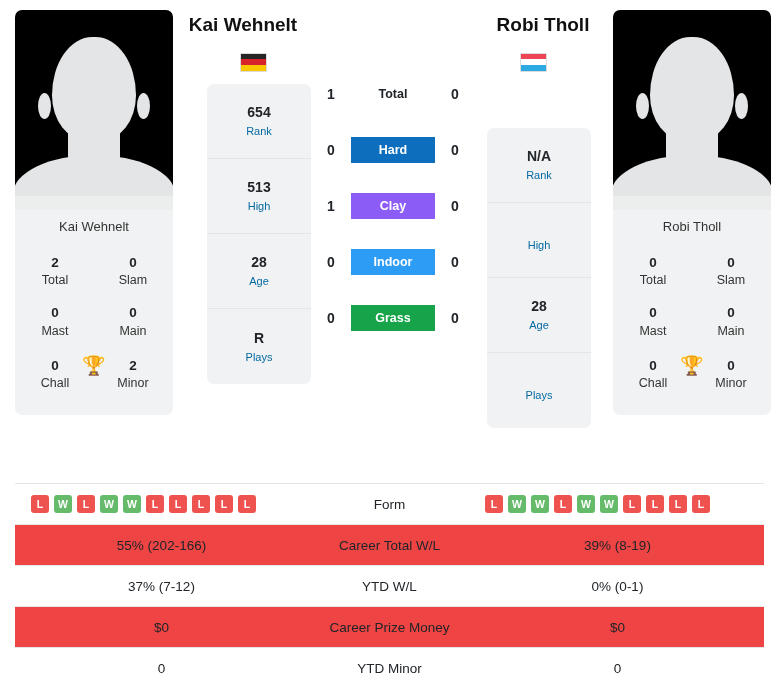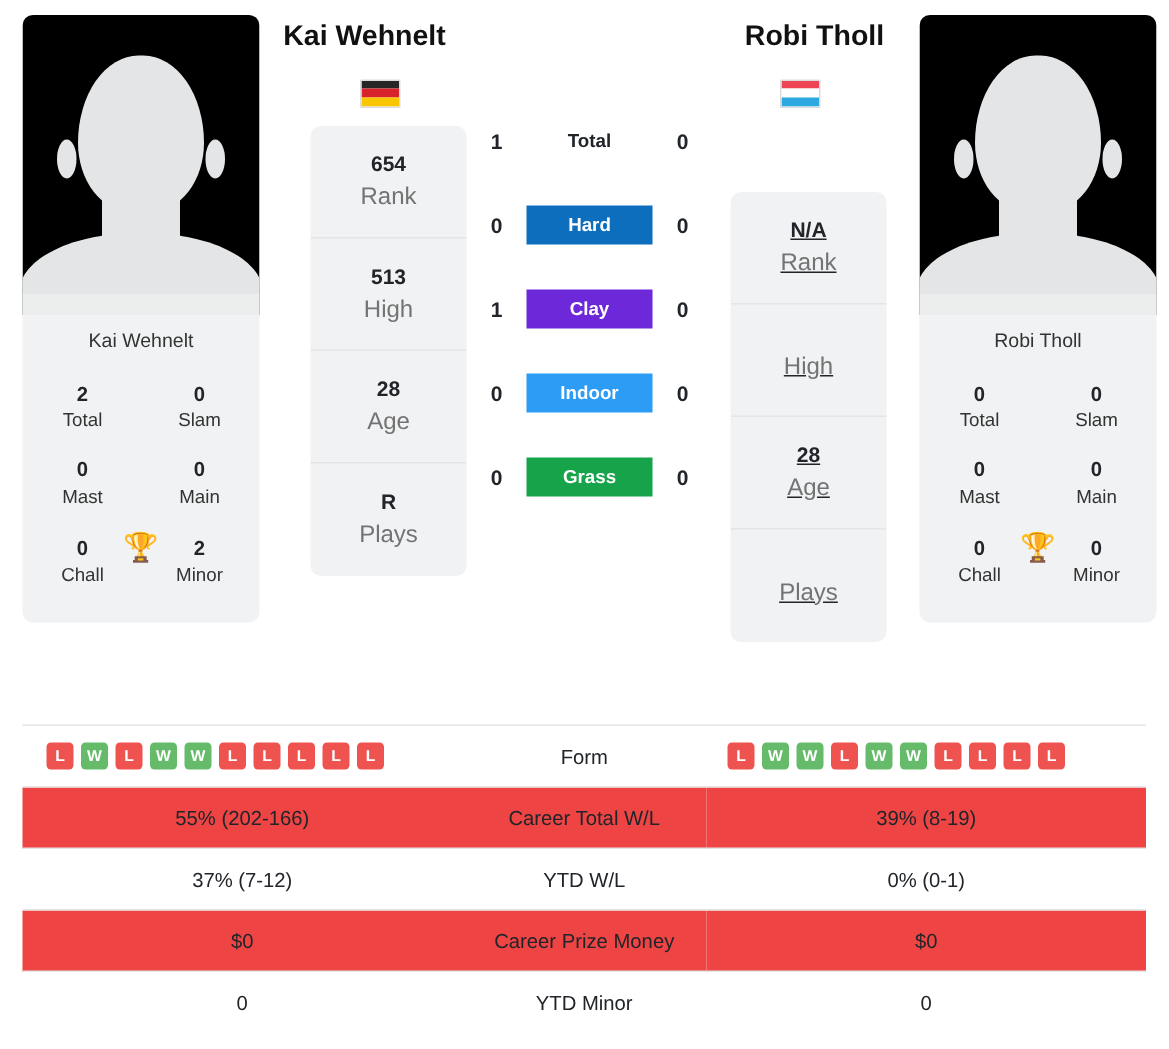--- a/index.html
+++ b/index.html
@@ -177,22 +177,22 @@
   }
   .stat-cell:last-child { border-bottom: none; }
   .stat-cell .sval {
     font-size: 14px;
     font-weight: bold;
     color: #212529;
     line-height: 1.5;
     min-height: 10px;
   }
   .stat-cell .slab {
-    font-size: 16px;
-    color: #737373;
+    font-size: 11px;
+    color: #0369a1;
     line-height: 1.5;
   }
 
   
   .surface-col {
     flex: 1 1 auto;
     padding-top: 56px;
     display: flex;
     flex-direction: column;
     gap: 0;
@@ -355,21 +355,21 @@
         <div class="surf-badge plain" id="badge-0">Total</div>
         <div class="surf-score">0</div>
       </div>
       <div class="surf-row">
         <div class="surf-score">0</div>
         <div class="surf-badge" id="badge-1" style="background: rgb(13, 110, 189);">Hard</div>
         <div class="surf-score">0</div>
       </div>
       <div class="surf-row">
         <div class="surf-score">1</div>
-        <div class="surf-badge" id="badge-2" style="background: #6d28d9;">Clay</div>
+        <div class="surf-badge" id="badge-2" style="background: #8b5cf6;">Clay</div>
         <div class="surf-score">0</div>
       </div>
       <div class="surf-row">
         <div class="surf-score">0</div>
         <div class="surf-badge" id="badge-3" style="background: rgb(45, 156, 245);">Indoor</div>
         <div class="surf-score">0</div>
       </div>
       <div class="surf-row">
         <div class="surf-score">0</div>
         <div class="surf-badge" id="badge-4" style="background: rgb(22, 163, 74);">Grass</div>
@@ -379,21 +379,21 @@
 
     <div class="stat-col right">
       <div class="name-head right-name">Robi Tholl</div>
       <div class="flag-wrap">
         <div class="flag" id="flag-right">
           <span style="background: rgb(237, 69, 85);"></span>
             <span style="background: rgb(255, 255, 255);"></span>
             <span style="background: rgb(45, 169, 225);"></span>
         </div>
       </div>
-      <div class="stat-card" style="margin-top:44px;text-decoration:underline;">
+      <div class="stat-card" style="margin-top:44px;">
         <div class="stat-cell">
           <div class="sval">N/A</div>
           <div class="slab">Rank</div>
         </div>
         <div class="stat-cell">
           <div class="sval"></div>
           <div class="slab">High</div>
         </div>
         <div class="stat-cell">
           <div class="sval">28</div>

